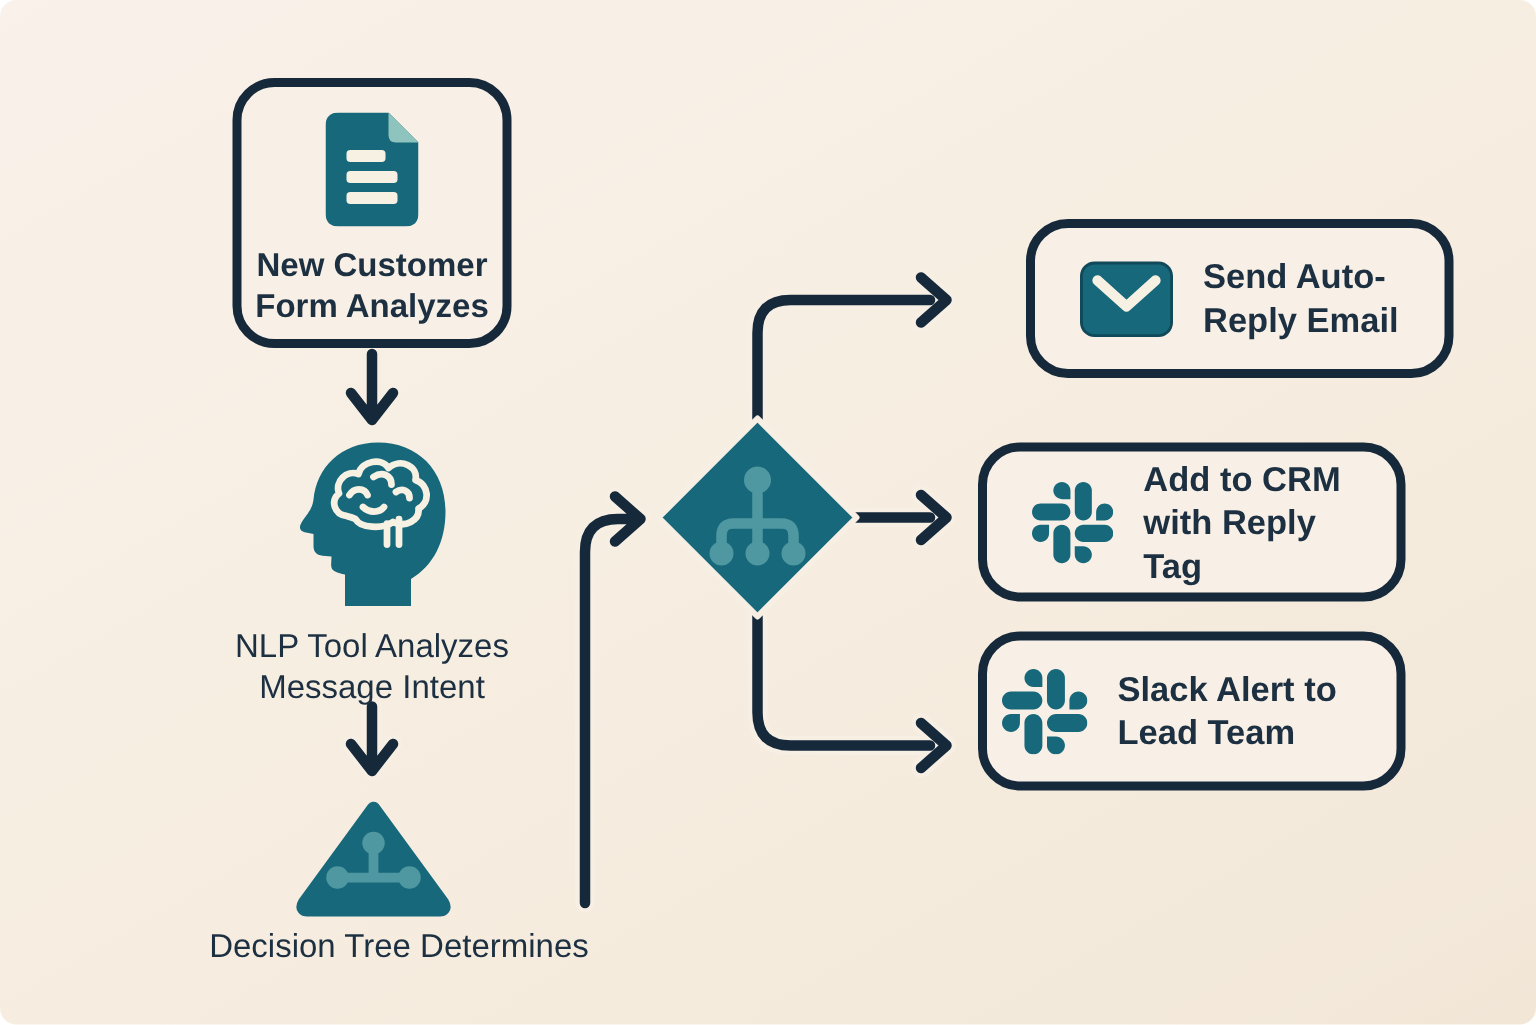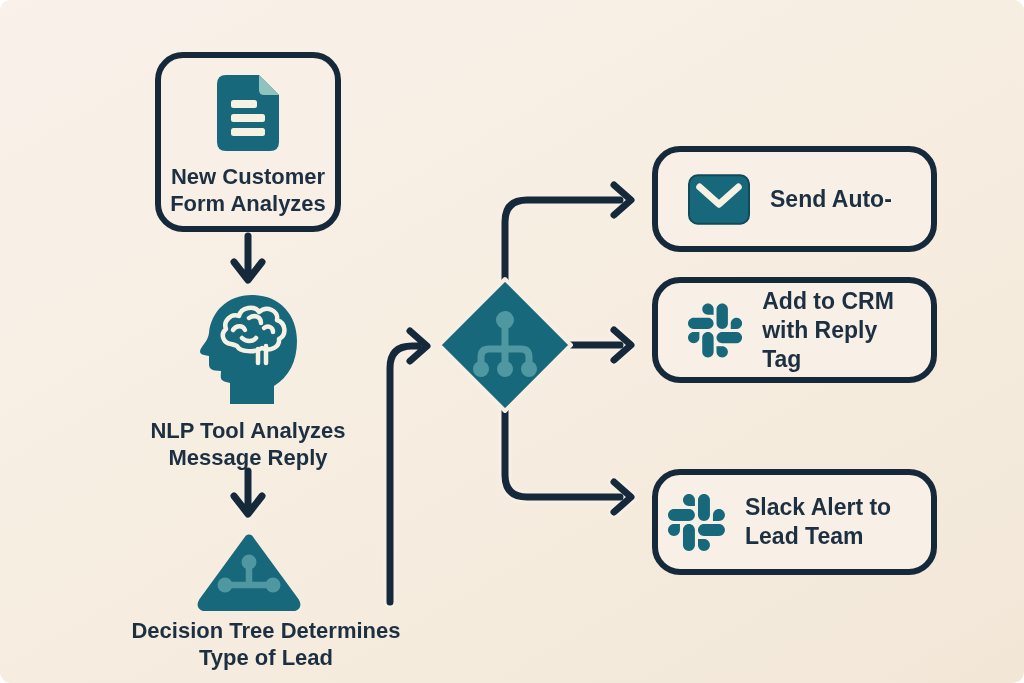--- a/index.html
+++ b/index.html
@@ -7,24 +7,24 @@
   .canvas{position:relative;width:1024px;height:683px;
     background:linear-gradient(150deg,#f9f1ea 0%,#f7eee2 45%,#f2e7d7 100%);border-radius:11px;}
   svg{display:block;}
   .connectors{position:absolute;left:0;top:0;}
   .halo{fill:none;stroke:#f7efe4;stroke-width:13;stroke-linecap:round;stroke-linejoin:round;}
   .line{fill:none;stroke:#16293a;stroke-width:7;stroke-linecap:round;stroke-linejoin:round;}
   .flow-box{position:absolute;border:6px solid #16293a;border-radius:28px;background:#f8f0e6;box-sizing:border-box;}
   .start-box{left:155px;top:52px;width:186px;height:180px;display:flex;flex-direction:column;align-items:center;padding-top:17px;}
   .start-box .label{margin-top:12px;text-align:center;font-size:22px;font-weight:700;color:#1d3042;line-height:27px;}
   .output-box{width:285px;height:106px;left:652px;display:flex;align-items:center;gap:20px;padding:0 16px 0 30px;}
-  .out-a{top:146px;} .out-b{top:277px;} .out-c{top:469px;padding-left:10px;}
+  .out-a{top:146px;margin-left:32px;} .out-b{top:295px;} .out-c{top:421px;padding-left:10px;}
   .output-box .label{font-size:23px;font-weight:700;color:#1d3042;line-height:29px;}
   .icon-node{position:absolute;}
-  .caption{position:absolute;width:330px;text-align:center;font-size:22px;font-weight:700;color:#1d3042;line-height:27px;}
+  .caption{position:absolute;width:330px;text-align:center;font-size:22px;font-weight:400;color:#1d3042;line-height:27px;}
   .caption-nlp{left:83px;top:417px;}
   .caption-decision{left:101px;top:617px;}
   .lbl-line{display:block;}
 </style>
 </head>
 <body>
 
 <div class="canvas">
 
   <svg class="connectors" width="1024" height="683" viewBox="0 0 1024 683">
@@ -75,36 +75,35 @@
       <path d="M60,57 V71"></path>
       <path d="M68,54 V71"></path>
       <path d="M35,38 C38,33 45,33 47,38"></path>
       <path d="M51,26 C57,22 63,25 63,31"></path>
       <path d="M44,46 C48,50 55,50 58,46"></path>
       <path d="M66,36 C70,33 75,35 75,40"></path>
     </g>
   </svg>
   <div class="caption caption-nlp">
     <span class="lbl-line">NLP Tool Analyzes</span>
-    <span class="lbl-line">Message Reply</span>
+    <span class="lbl-line">Message Intent</span>
   </div>
 
   <svg class="icon-node" style="left:194px;top:531px;" width="110" height="80" viewBox="0 0 110 80">
     <path d="M55,8 L101,71 Q104,76 97,76 H13 Q6,76 9,71 Z" fill="#17687a" stroke="#17687a" stroke-width="9" stroke-linejoin="round"></path>
     <g fill="#4f98a2" stroke="#4f98a2">
       <circle cx="55" cy="31" r="7.5" stroke="none"></circle>
       <path d="M55,37 V52" fill="none" stroke-width="6.5" stroke-linecap="round"></path>
       <path d="M31,54 H79" fill="none" stroke-width="6.5" stroke-linecap="round"></path>
       <circle cx="31" cy="54" r="7.5" stroke="none"></circle>
       <circle cx="79" cy="54" r="7.5" stroke="none"></circle>
     </g>
   </svg>
   <div class="caption caption-decision">
     <span class="lbl-line">Decision Tree Determines</span>
-    <span class="lbl-line">Type of Lead</span>
   </div>
 
   <svg class="icon-node" style="left:433px;top:273px;" width="144" height="144" viewBox="0 0 144 144">
     <polygon points="72,6 138,72 72,138 6,72" fill="#17687a" stroke="#f7efe4" stroke-width="4" stroke-linejoin="round"></polygon>
     <g fill="#4f98a2">
       <circle cx="72" cy="47" r="9"></circle>
       <g fill="none" stroke="#4f98a2" stroke-width="7" stroke-linecap="round">
         <path d="M72,56 V76"></path>
         <path d="M48,92 V84 Q48,76 56,76 H88 Q96,76 96,84 V92"></path>
         <path d="M72,76 V92"></path>
@@ -115,20 +114,21 @@
     </g>
   </svg>
 
   <div class="flow-box output-box out-a">
     <svg width="62" height="51" viewBox="0 0 64 52">
       <rect x="1" y="1" width="62" height="50" rx="9" fill="#17687a" stroke="#10495a" stroke-width="2"></rect>
       <path d="M12,13 L32,31 L52,13" fill="none" stroke="#f7f1e4" stroke-width="7" stroke-linecap="round" stroke-linejoin="round"></path>
     </svg>
     <div class="label">
       <span class="lbl-line">Send Auto-</span>
+      <span class="lbl-line">Reply Email</span>
     </div>
   </div>
 
   <div class="flow-box output-box out-b">
     <svg width="57" height="57" viewBox="0 0 123 123" fill="#17687a">
       <path d="M25.8,77.6c0,7.1-5.8,12.9-12.9,12.9S0,84.7,0,77.6s5.8-12.9,12.9-12.9h12.9V77.6z"></path>
       <path d="M32.3,77.6c0-7.1,5.8-12.9,12.9-12.9s12.9,5.8,12.9,12.9v32.3c0,7.1-5.8,12.9-12.9,12.9s-12.9-5.8-12.9-12.9V77.6z"></path>
       <path d="M45.2,25.8c-7.1,0-12.9-5.8-12.9-12.9S38.1,0,45.2,0s12.9,5.8,12.9,12.9v12.9H45.2z"></path>
       <path d="M45.2,32.3c7.1,0,12.9,5.8,12.9,12.9s-5.8,12.9-12.9,12.9H12.9C5.8,58.1,0,52.3,0,45.2s5.8-12.9,12.9-12.9H45.2z"></path>
       <path d="M97,45.2c0-7.1,5.8-12.9,12.9-12.9s12.9,5.8,12.9,12.9s-5.8,12.9-12.9,12.9H97V45.2z"></path>

